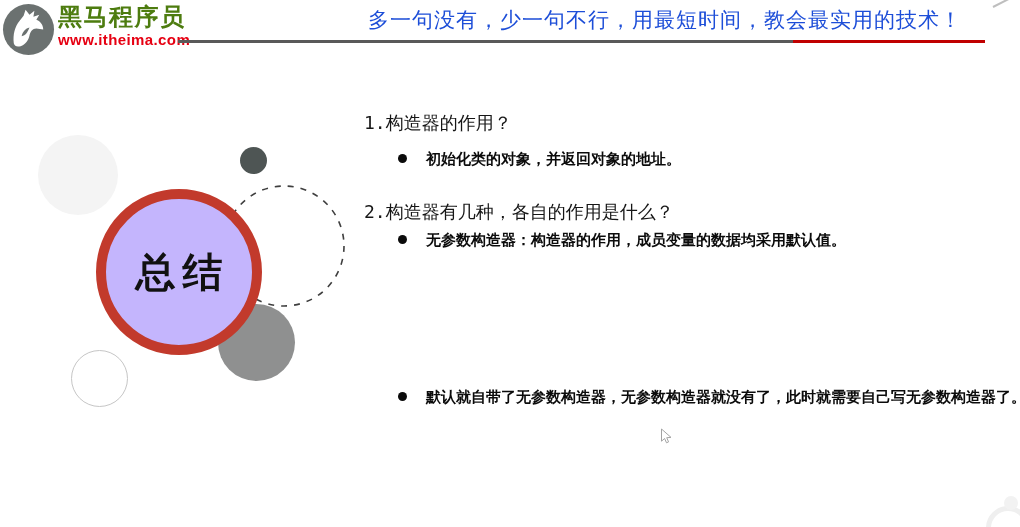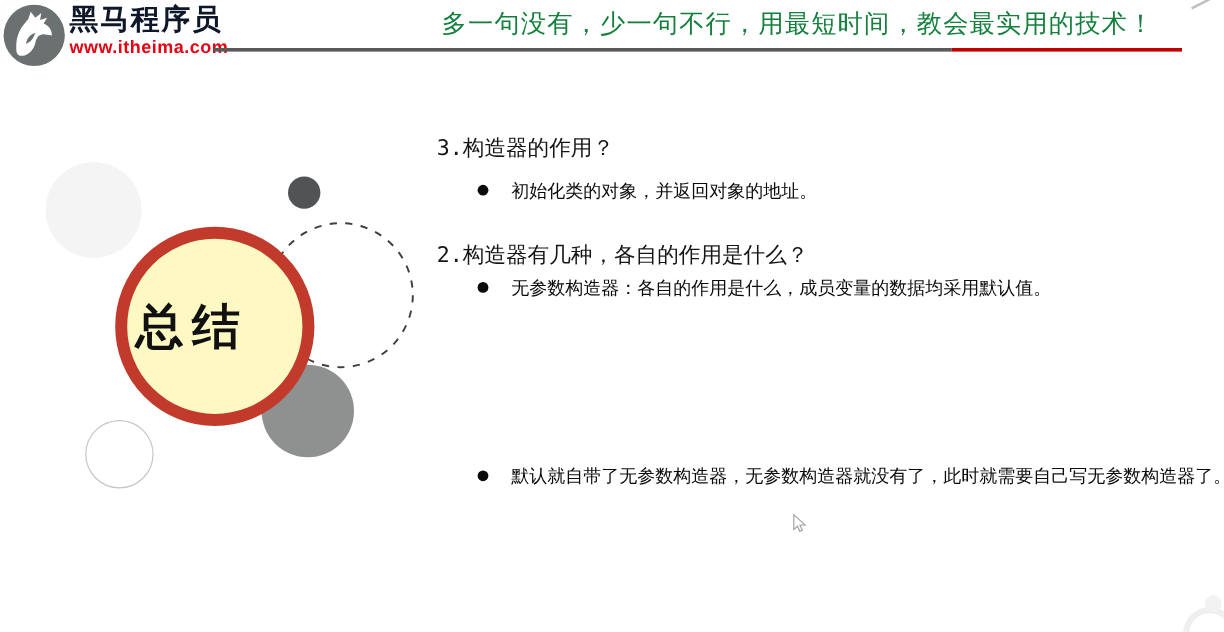--- a/index.html
+++ b/index.html
@@ -3,56 +3,56 @@
 <meta charset="utf-8">
 <style>
   html,body{margin:0;padding:0;background:#fff;}
   .page{
     position:relative;width:1020px;height:527px;overflow:hidden;background:#ffffff;
     font-family:"Liberation Sans",sans-serif;color:#161616;
   }
   
   .logo-icon{position:absolute;left:2px;top:3px;width:53px;height:53px;}
   .brand-text{position:absolute;left:58px;top:5px;line-height:1;}
-  .brand-name{font-size:24px;font-weight:bold;letter-spacing:1.5px;color:#0f172a;}
+  .brand-name{font-size:24px;font-weight:bold;letter-spacing:1.5px;color:#4d7c0f;}
   .brand-url{margin-top:3px;font-size:15px;font-weight:bold;letter-spacing:.4px;color:#e60012;}
   .slogan{
     position:absolute;left:368px;top:6px;width:640px;
     font-family:"Liberation Serif",serif;font-size:21px;letter-spacing:1px;
-    color:#15803d;white-space:nowrap;
+    color:#1d4ed8;white-space:nowrap;
   }
   .rule{position:absolute;top:40px;height:3px;}
   .rule-gray{left:178px;width:615px;background:#595959;}
   .rule-red{left:793px;width:192px;background:#c00000;}
   .corner-line{
     position:absolute;left:993px;top:6px;width:30px;height:2px;background:#b3b3b3;
     transform:rotate(-27deg);transform-origin:left center;opacity:.85;
   }
   
   .circle{position:absolute;border-radius:50%;}
   .light-circle{left:38px;top:135px;width:80px;height:80px;background:#f4f4f4;z-index:0;}
   .dashed-circle{position:absolute;left:222px;top:184px;z-index:1;}
   .dark-dot{left:240px;top:147px;width:27px;height:27px;background:#4e5554;z-index:2;}
   .gray-circle{left:218px;top:304px;width:77px;height:77px;background:#8f9090;z-index:3;}
   .outline-circle{left:71px;top:350px;width:55px;height:55px;background:#fff;border:1.5px solid #c6c6c6;z-index:2;}
   .badge-ring{
     left:96px;top:189px;width:166px;height:166px;box-sizing:border-box;
-    border:10px solid #c23a2c;background:#fef9c3;z-index:5;
-    display:flex;align-items:center;justify-content:flex-start;
+    border:10px solid #c23a2c;background:#c4b5fd;z-index:5;
+    display:flex;align-items:center;justify-content:center;
   }
   .badge-label{font-size:40px;font-weight:600;letter-spacing:7px;color:#111;text-indent:7px;}
   
   .q-row{
     position:absolute;left:364px;white-space:nowrap;
     font-family:"DejaVu Sans Mono","Liberation Sans",monospace,sans-serif;
     font-size:18px;font-weight:400;color:#161616;
   }
   .b-row{position:absolute;left:398px;display:flex;align-items:flex-start;white-space:nowrap;}
   .b-dot{flex:0 0 auto;width:9px;height:9px;margin:4px 19px 0 0;border-radius:50%;background:#0b0b0b;}
-  .b-text{font-size:15px;font-weight:normal;color:#0b0b0b;letter-spacing:0;}
+  .b-text{font-size:15px;font-weight:bold;color:#0b0b0b;letter-spacing:0;}
   
   .cursor{position:absolute;left:660px;top:428px;z-index:9;}
   .wm-ring{left:986px;top:506px;width:44px;height:44px;box-sizing:border-box;border:5px solid #efefef;background:#fff;z-index:0;}
   .wm-blob{left:1004px;top:496px;width:14px;height:14px;background:#f2f2f2;z-index:0;}
 </style>
 </head>
 <body>
 
 <div class="page">
 
@@ -76,35 +76,35 @@
     <circle cx="62" cy="62" r="60" fill="none" stroke="#3f3f3f" stroke-width="1.6" stroke-dasharray="6 7"></circle>
   </svg>
   <div class="circle dark-dot"></div>
   <div class="circle gray-circle"></div>
   <div class="circle outline-circle"></div>
   <div class="circle badge-ring">
     <span class="badge-label">总结</span>
   </div>
 
   <div class="q-row" style="top:111px">
-    <span>3.构造器的作用？</span>
+    <span>1.构造器的作用？</span>
   </div>
 
   <div class="b-row" style="top:150px">
     <span class="b-dot"></span>
     <span class="b-text">初始化类的对象，并返回对象的地址。</span>
   </div>
 
   <div class="q-row" style="top:200px">
     <span>2.构造器有几种，各自的作用是什么？</span>
   </div>
 
   <div class="b-row" style="top:231px">
     <span class="b-dot"></span>
-    <span class="b-text">无参数构造器：各自的作用是什么，成员变量的数据均采用默认值。</span>
+    <span class="b-text">无参数构造器：构造器的作用，成员变量的数据均采用默认值。</span>
   </div>
 
 
 
 
   <div class="b-row" style="top:388px">
     <span class="b-dot"></span>
     <span class="b-text">默认就自带了无参数构造器，无参数构造器就没有了，此时就需要自己写无参数构造器了。</span>
   </div>
 

